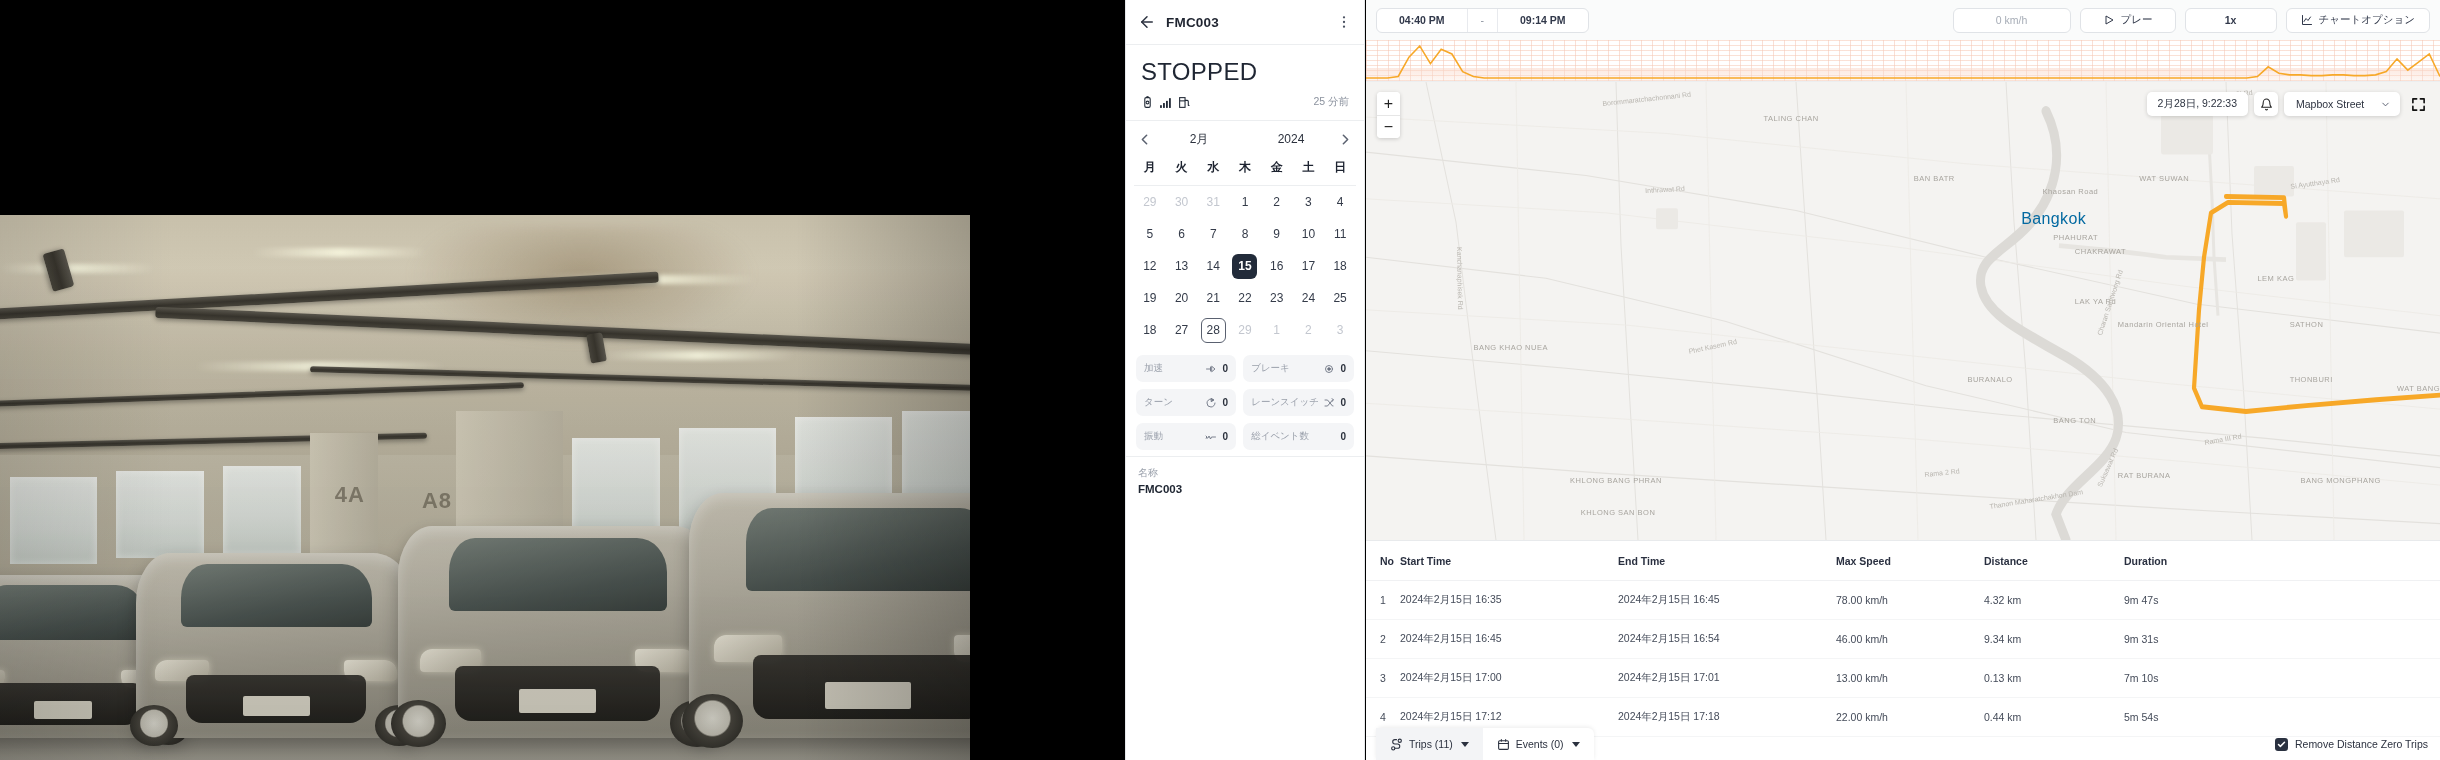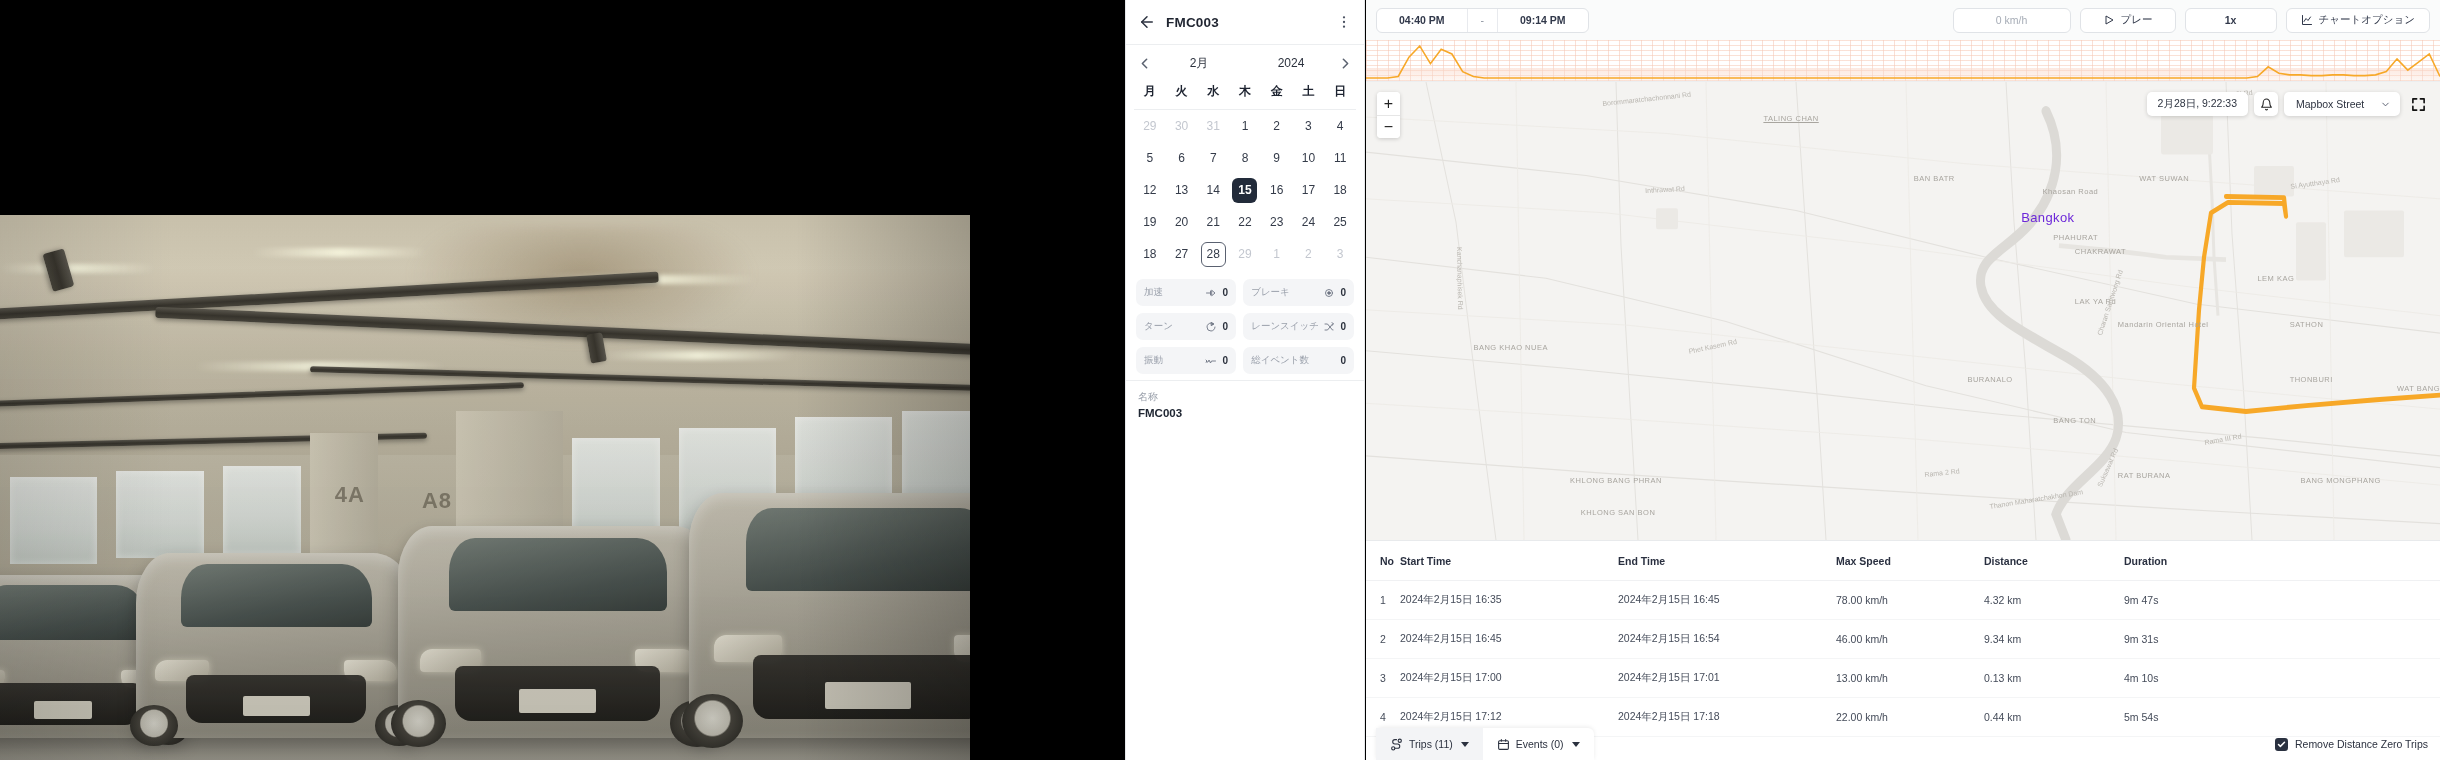--- a/index.html
+++ b/index.html
@@ -229,21 +229,21 @@
 
   
   .map-wrap { position:relative; flex:1 1 auto; overflow:hidden; background:#f0efed; }
   .map-canvas { position:absolute; inset:0; }
   .map-bg { position:absolute; inset:0; background:#f4f3f1; }
   .map-svg { position:absolute; inset:0; width:100%; height:100%; }
   .map-label {
     position:absolute; font-size:7px; color:#b9b6b0; white-space:nowrap;
     transform-origin:0 0; pointer-events:none;
   }
-  .map-label.big { font-size:13px; color:#6d28d9; letter-spacing:.4px; }
+  .map-label.big { font-size:16px; color:#0369a1; letter-spacing:.4px; }
   .map-label.mid { font-size:7.5px; color:#a8a59f; letter-spacing:.5px; }
 
   .zoom-ctl {
     position:absolute; left:11px; top:10px; width:23px;
     background:#fff; border-radius:4px; box-shadow:0 1px 4px rgba(0,0,0,.18);
     overflow:hidden;
   }
   .zoom-btn {
     height:23px; display:flex; align-items:center; justify-content:center;
     font-size:16px; color:#222; cursor:pointer; font-family:inherit;
@@ -406,20 +406,44 @@
           <polyline points="12 19 5 12 12 5"></polyline>
       </svg>
       <div class="dp-title">FMC003</div>
       <svg class="ic-kebab" viewBox="0 0 24 24" fill="currentColor">
         <circle cx="12" cy="5" r="1.7"></circle>
           <circle cx="12" cy="12" r="1.7"></circle>
           <circle cx="12" cy="19" r="1.7"></circle>
       </svg>
     </div>
 
+    <div class="dp-status">
+      <div class="dp-status-text">STOPPED</div>
+      <div class="dp-status-row">
+        <div class="dp-icons">
+          <svg width="13" height="13" viewBox="0 0 24 24" fill="none" stroke="currentColor" stroke-width="2">
+            <rect x="7" y="3" width="10" height="18" rx="2.5"></rect>
+            <line x1="10" y1="1.5" x2="14" y2="1.5" stroke-width="2.4"></line>
+            <circle cx="12" cy="12" r="2.6"></circle>
+          </svg>
+          <svg width="14" height="13" viewBox="0 0 24 24" fill="currentColor">
+            <rect x="1" y="17" width="3.4" height="5"></rect>
+            <rect x="6.5" y="13" width="3.4" height="9"></rect>
+            <rect x="12" y="9" width="3.4" height="13"></rect>
+            <rect x="17.5" y="4" width="3.4" height="18"></rect>
+          </svg>
+          <svg width="13" height="13" viewBox="0 0 24 24" fill="none" stroke="currentColor" stroke-width="2">
+            <rect x="3" y="3" width="10" height="18"></rect>
+            <line x1="3" y1="9" x2="13" y2="9"></line>
+            <path d="M13 8h4a2 2 0 0 1 2 2v7a1.6 1.6 0 0 0 2 0"></path>
+          </svg>
+        </div>
+        <div class="dp-ago">25 分前</div>
+      </div>
+    </div>
 
     <div class="cal">
       <div class="cal-head">
         <svg class="cal-nav" viewBox="0 0 24 24" fill="none" stroke="currentColor" stroke-width="2.2" stroke-linecap="round" stroke-linejoin="round">
             <polyline points="15 18 9 12 15 6"></polyline>
           </svg>
         <div class="cal-mon">2月</div>
         <div class="cal-yr">2024</div>
         <svg class="cal-nav" viewBox="0 0 24 24" fill="none" stroke="currentColor" stroke-width="2.2" stroke-linecap="round" stroke-linejoin="round">
             <polyline points="9 18 15 12 9 6"></polyline>
@@ -672,21 +696,21 @@
             <rect x="978" y="110" width="60" height="40" rx="2"></rect>
             <rect x="290" y="108" width="22" height="18" rx="2"></rect>
             <rect x="930" y="120" width="30" height="50" rx="2"></rect>
           </g>
           <path id="route-path" d="M860,98 L918,99 L920,115 L918,104 L862,103
                    L845,112 L838,150 L833,195 L830,235 L828,262
                    L836,278 L880,282 L940,277 L1010,272 L1074,268" fill="none" stroke="#F7A828" stroke-width="4.2" stroke-linecap="round" stroke-linejoin="round"></path>
         </svg>
 
         <div class="map-label big" style="left:61%; top:28%;">Bangkok</div>
-        <div class="map-label mid" style="left:37%;  top:7%;text-decoration:underline;">TALING CHAN</div>
+        <div class="map-label mid" style="left:37%;  top:7%;">TALING CHAN</div>
         <div class="map-label mid" style="left:72%;  top:20%;">WAT SUWAN</div>
         <div class="map-label mid" style="left:63%;  top:23%;">Khaosan Road</div>
         <div class="map-label mid" style="left:64%;  top:33%;">PHAHURAT</div>
         <div class="map-label mid" style="left:66%;  top:36%;">CHAKRAWAT</div>
         <div class="map-label mid" style="left:51%;  top:20%;">BAN BATR</div>
         <div class="map-label mid" style="left:66%;  top:47%;">LAK YA Rd</div>
         <div class="map-label mid" style="left:56%;  top:64%;">BURANALO</div>
         <div class="map-label mid" style="left:70%;  top:52%;">Mandarin Oriental Hotel</div>
         <div class="map-label mid" style="left:83%;  top:42%;">LEM KAG</div>
         <div class="map-label mid" style="left:86%;  top:52%;">SATHON</div>
@@ -769,21 +793,21 @@
      <td class="c-ms">46.00 km/h</td>
      <td class="c-di">9.34 km</td>
      <td class="c-du">9m 31s</td>
    </tr>
             <tr>
      <td class="c-no">3</td>
      <td class="c-st">2024年2月15日 17:00</td>
      <td class="c-et">2024年2月15日 17:01</td>
      <td class="c-ms">13.00 km/h</td>
      <td class="c-di">0.13 km</td>
-     <td class="c-du">4m 10s</td>
+     <td class="c-du">7m 10s</td>
    </tr>
             <tr>
      <td class="c-no">4</td>
      <td class="c-st">2024年2月15日 17:12</td>
      <td class="c-et">2024年2月15日 17:18</td>
      <td class="c-ms">22.00 km/h</td>
      <td class="c-di">0.44 km</td>
      <td class="c-du">5m 54s</td>
    </tr>
           </tbody>

